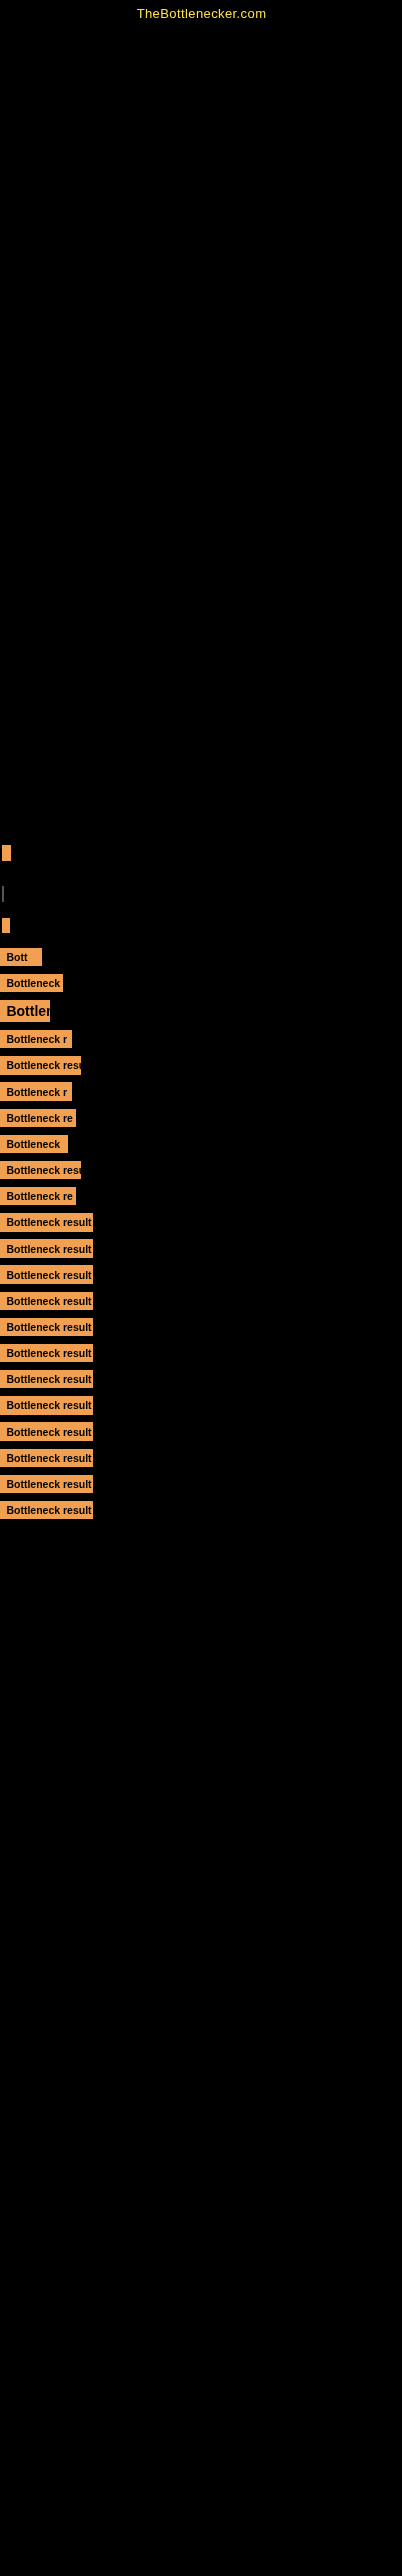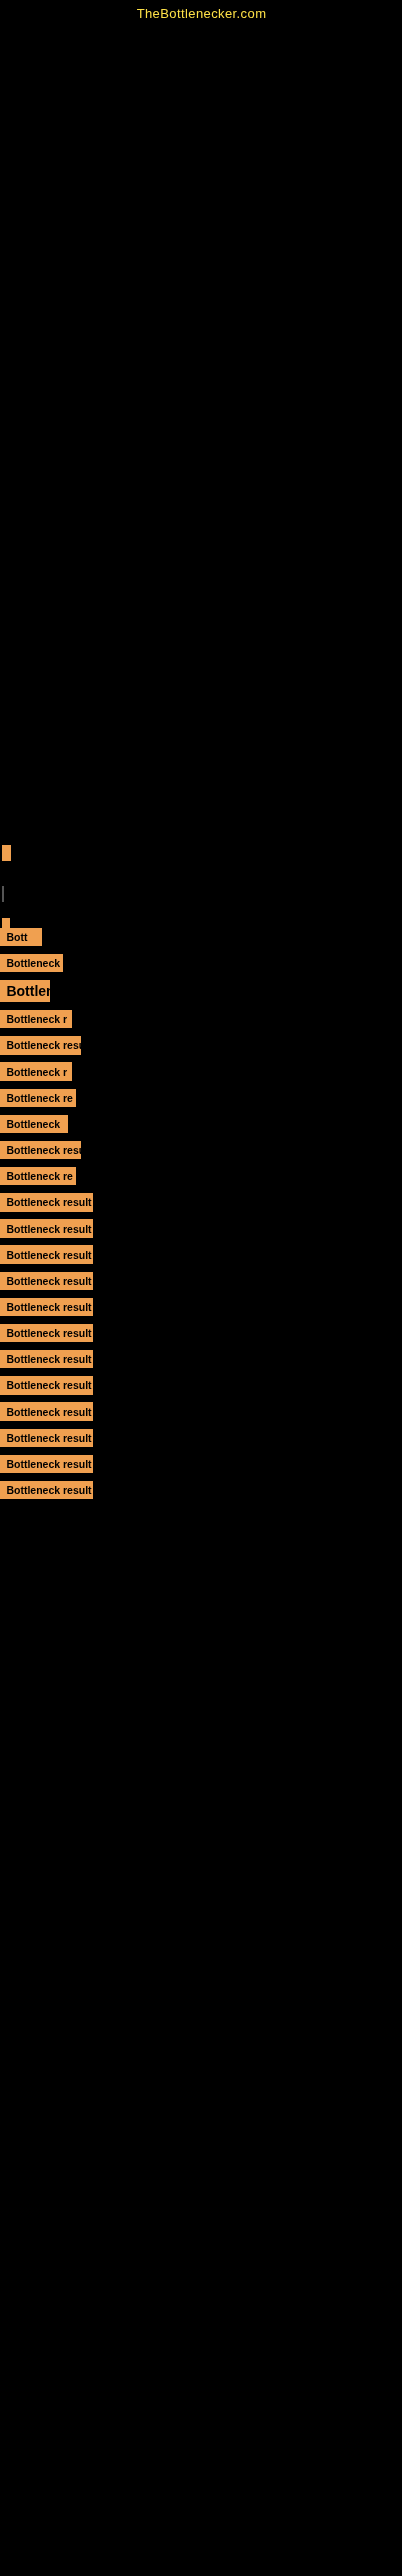--- a/index.html
+++ b/index.html
@@ -16,21 +16,21 @@
     }
     .site-title {
       color: #fde047;
       font-size: 13px;
       text-align: center;
       padding-top: 6.4px;
       letter-spacing: 0.4px;
     }
     .bottleneck-items-container {
       position: absolute;
-      top: 926px;
+      top: 946px;
       left: 0;
       width: 100%;
     }
     .bottleneck-item {
       margin-bottom: 1.6px;
       padding: 1.6px 0;
     }
     .bottleneck-label {
       display: inline-block;
       background-color: #f0a050;

